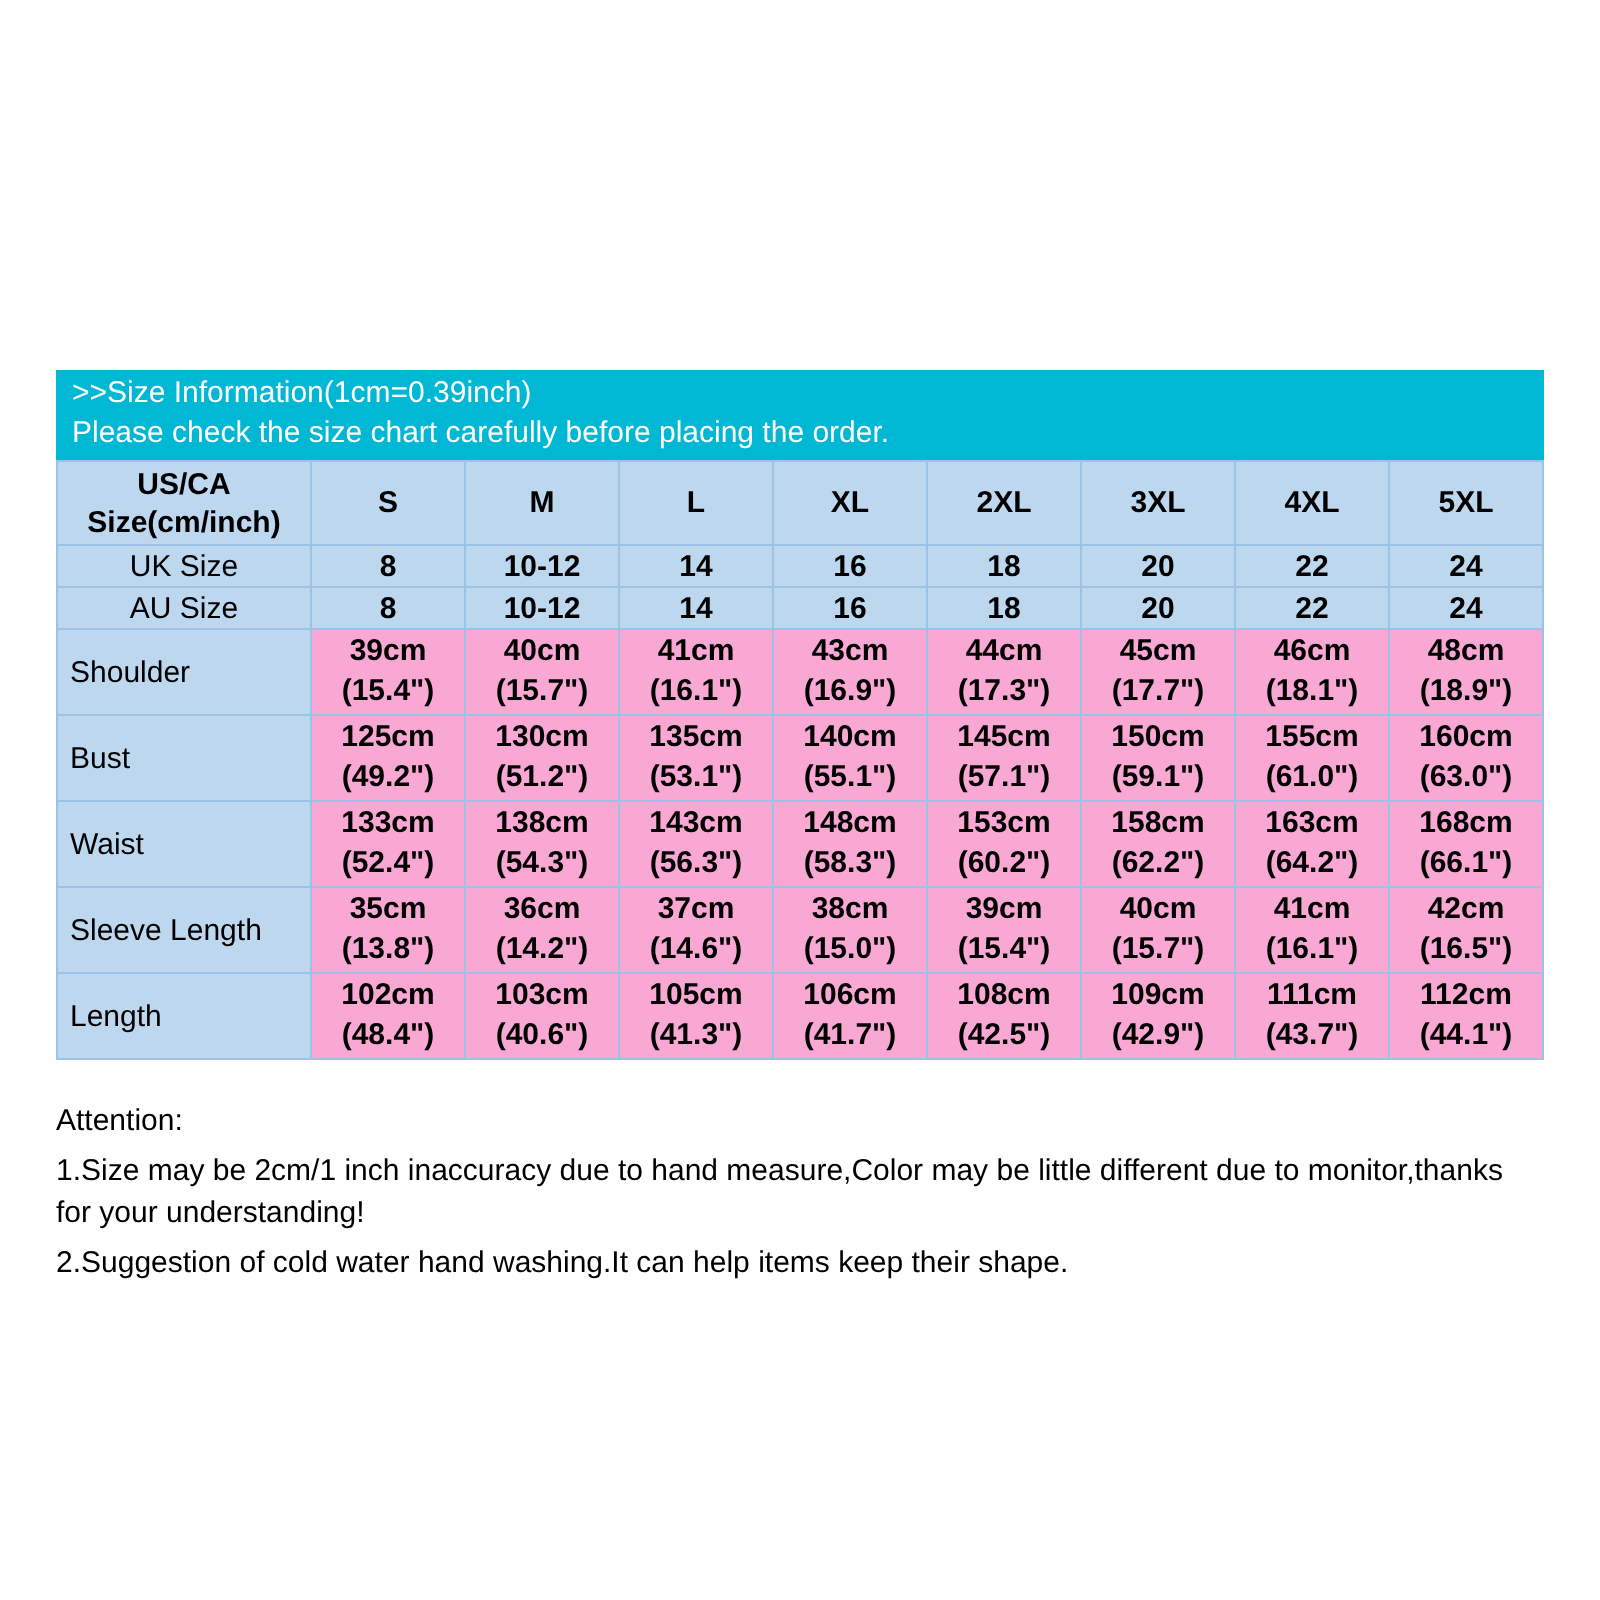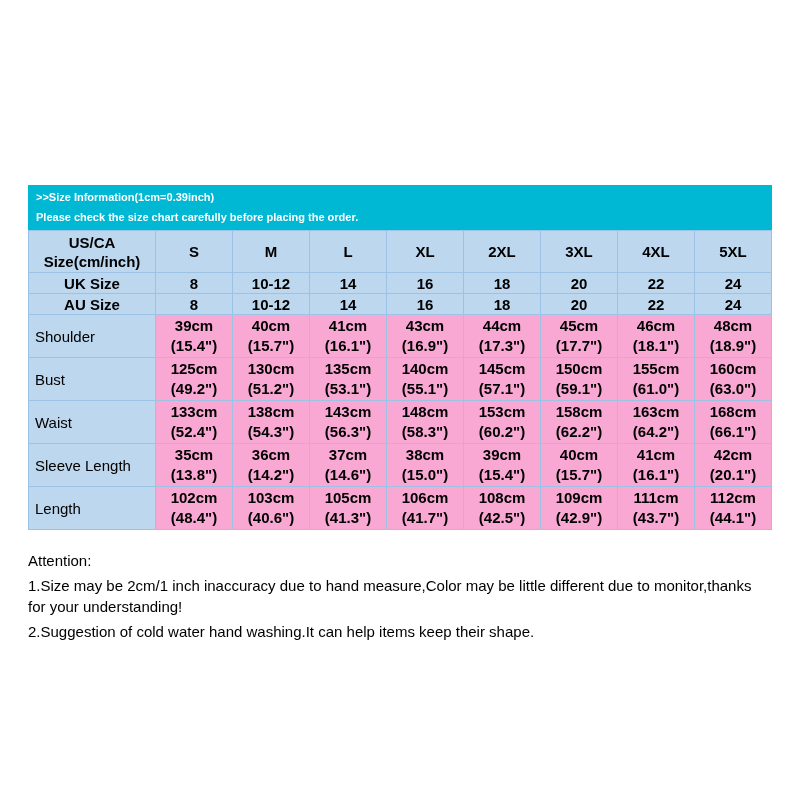--- a/index.html
+++ b/index.html
@@ -5,22 +5,22 @@
   * { margin: 0; padding: 0; box-sizing: border-box; }
   html, body { width: 800px; background: #ffffff; font-family: "Liberation Sans", sans-serif; color: #000; }
   body { height: 800px; overflow: hidden; }
 
   .page { width: 744px; margin: 185px 28px 0 28px; }
 
   
   .banner {
     background: #00b8d4;
     color: #ffffff;
-    font-weight: bold;
-    font-size: 11px;
+    font-weight: normal;
+    font-size: 15px;
     line-height: 20px;
     padding: 2px 8px 3px 8px;
   }
 
   
   table.size-table {
     width: 100%;
     border-collapse: collapse;
     table-layout: fixed;
     font-size: 15px;
@@ -31,21 +31,21 @@
     text-align: center;
     vertical-align: middle;
     padding: 1px 2px;
   }
   .blue { background: #bdd7ee; }
   .r-head  { height: 42px; }
   .r-size  { height: 21px; }
   .r-data  { height: 41px; }
   .corner { white-space: pre-line; font-weight: bold; line-height: 19px; }
   .sizehdr { font-weight: bold; }
-  .rowhead { font-weight: bold; }
+  .rowhead { font-weight: normal; }
   .bold { font-weight: bold; }
   .measure-label {
     background: #bdd7ee;
     text-align: left !important;
     font-weight: normal;
     padding-left: 6px !important;
     margin-left: 40px;
   }
   .cell {
     white-space: pre-line;
@@ -194,21 +194,21 @@
 (14.6")</td>
         <td class="cell">38cm
 (15.0")</td>
         <td class="cell">39cm
 (15.4")</td>
         <td class="cell">40cm
 (15.7")</td>
         <td class="cell">41cm
 (16.1")</td>
         <td class="cell">42cm
-(20.1")</td>
+(16.5")</td>
       </tr>
 
       <tr class="r-data">
         <th class="measure-label">Length</th>
         <td class="cell">102cm
 (48.4")</td>
         <td class="cell">103cm
 (40.6")</td>
         <td class="cell">105cm
 (41.3")</td>

